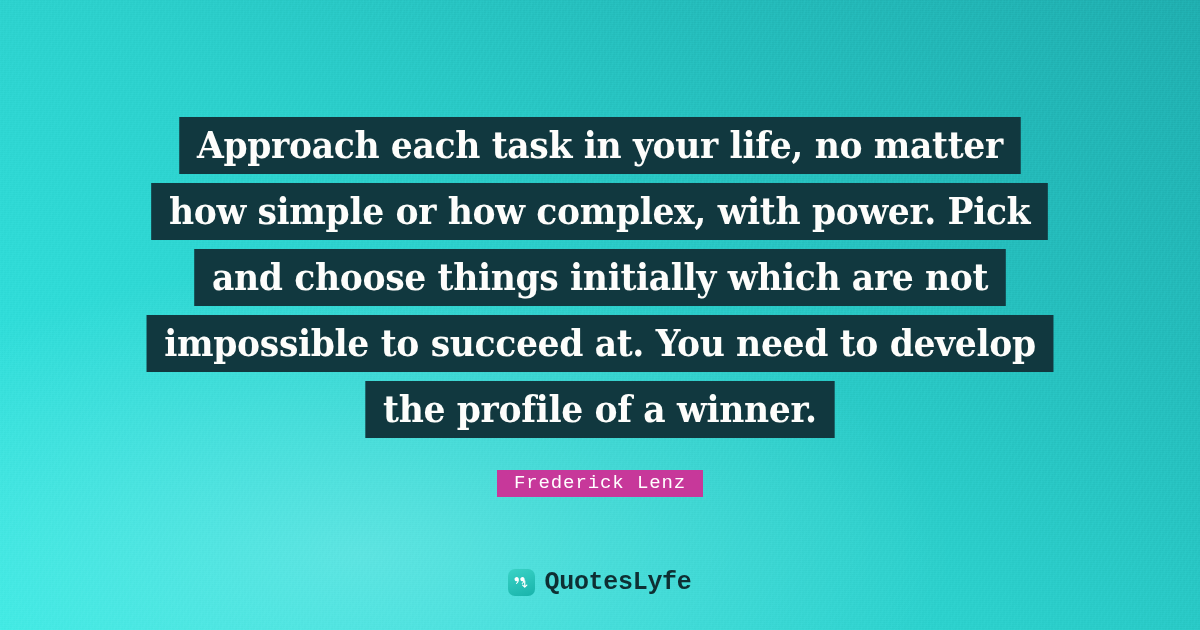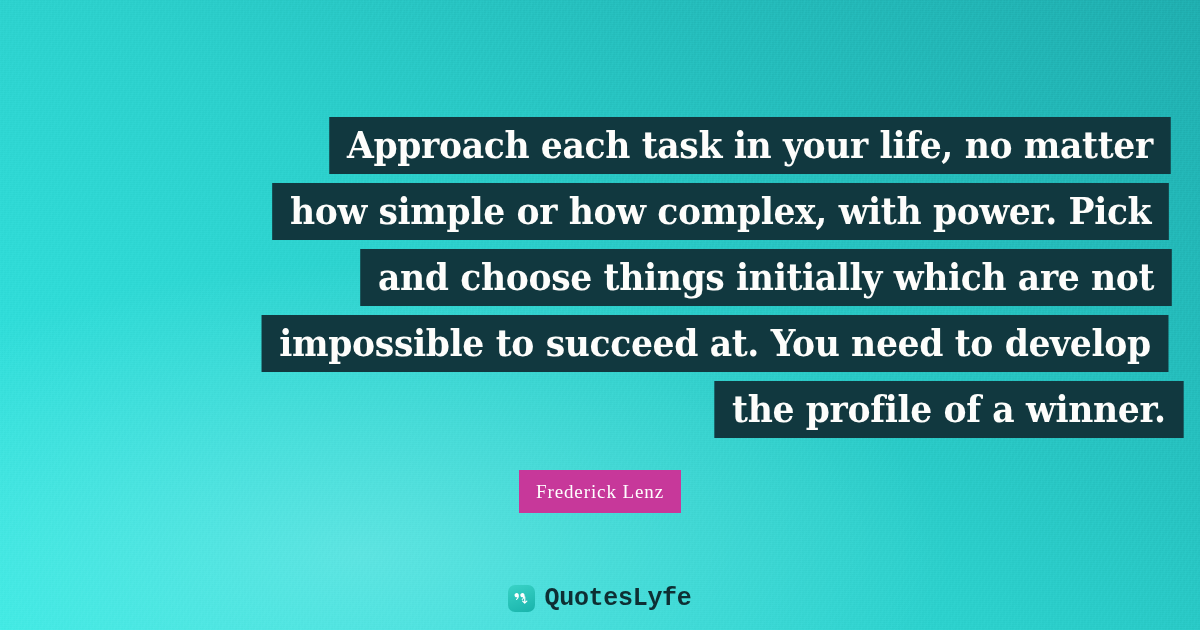--- a/index.html
+++ b/index.html
@@ -45,21 +45,21 @@
     background: radial-gradient(ellipse 85% 80% at 30% 88%, rgba(255,255,255,0.22) 0%, rgba(255,255,255,0.0) 58%);
   }
 
   #quote-lines {
     position: relative;
     z-index: 2;
     width: 100%;
     margin-top: 117px;
     display: flex;
     flex-direction: column;
-    align-items: flex-end;
+    align-items: center;
   }
 
   .quote-line {
     display: block;
     background: #11383f;
     color: #fdfdfb;
     font-family: "DejaVu Serif", "Liberation Serif", serif;
     font-weight: bold;
     font-size: 37px;
     line-height: 57px;
@@ -71,25 +71,25 @@
     text-align: center;
     transform: scaleX(0.935);
   }
 
   #author-badge {
     position: relative;
     z-index: 2;
     margin-top: 23px;
     background: #c7389a;
     color: #ffffff;
-    font-family: Liberation Serif, serif;
+    font-family: Liberation Mono, monospace;
     font-size: 19px;
     line-height: 27px;
     height: 27px;
-    padding: 8px 17px;
+    padding: 0 17px;
     letter-spacing: 0.9px;
     white-space: nowrap;
   }
 
   #brand-logo {
     position: relative;
     z-index: 2;
     margin-top: 72px;
     display: flex;
     align-items: center;

